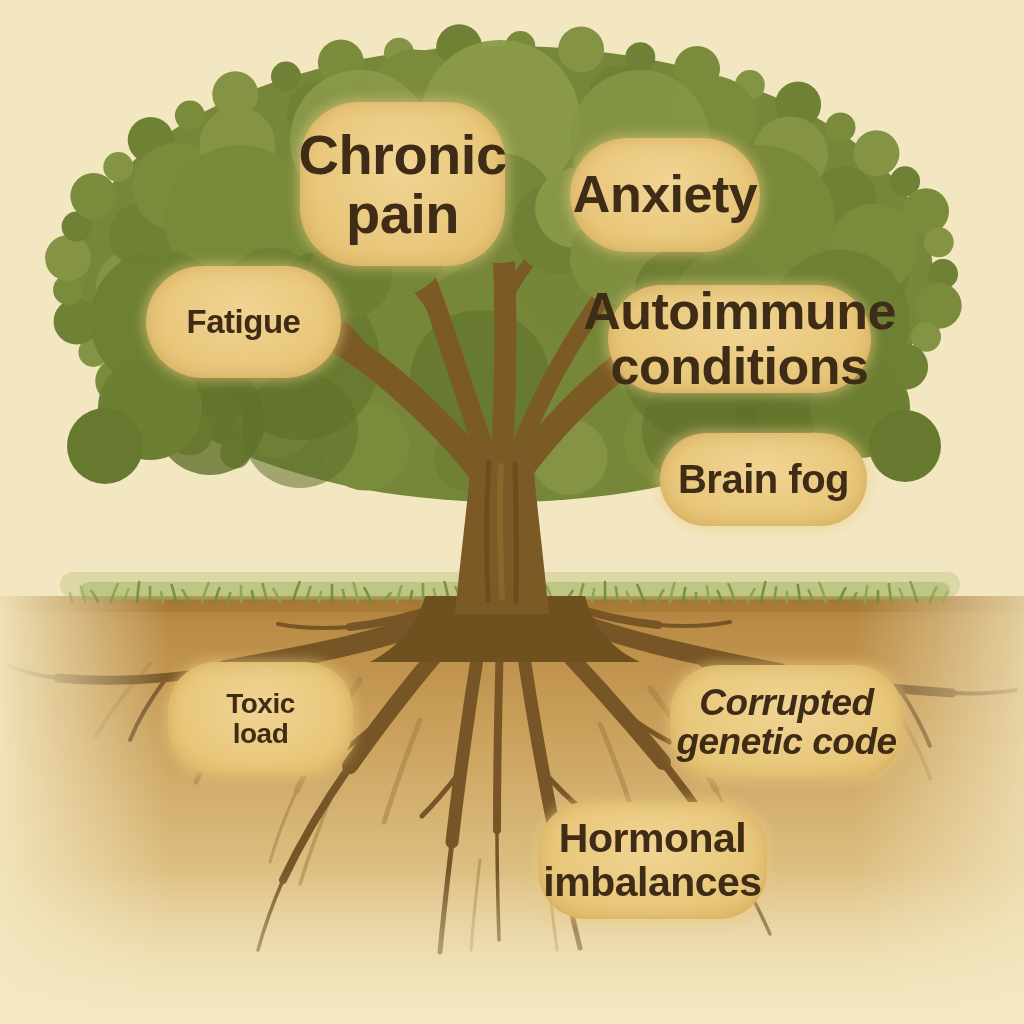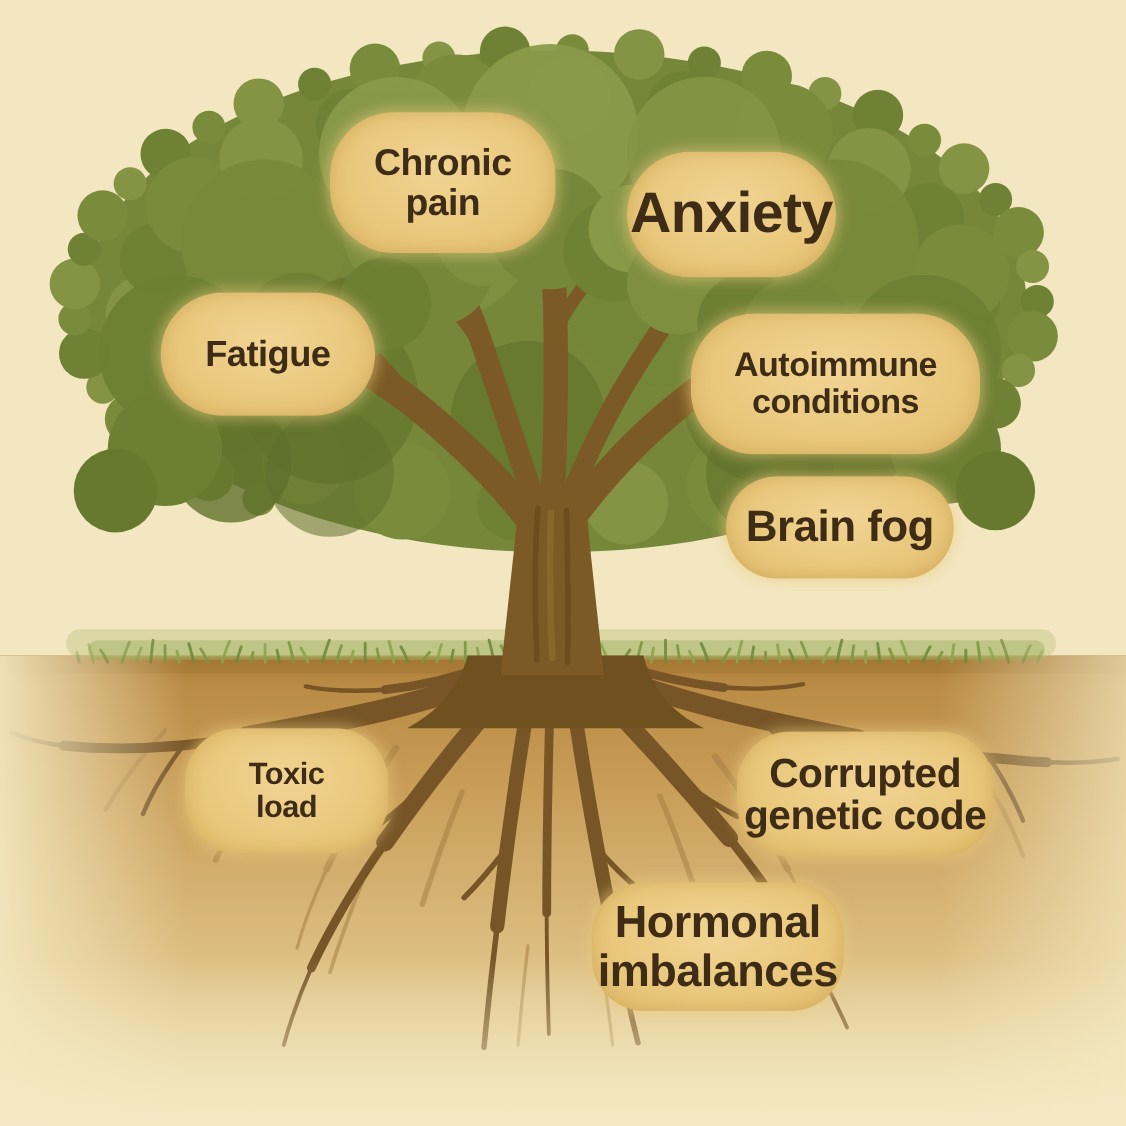--- a/index.html
+++ b/index.html
@@ -312,43 +312,43 @@
         <circle cx="680" cy="294" r="46" fill="#6d7f33"></circle>
         <circle cx="724" cy="302" r="50" fill="#76873a"></circle>
         <circle cx="770" cy="322" r="38" fill="#67792f"></circle>
         <circle cx="150" cy="408" r="52" fill="#6d7f33"></circle>
         <circle cx="860" cy="408" r="50" fill="#6d7f33"></circle>
         <circle cx="105" cy="446" r="38" fill="#67792f"></circle>
         <circle cx="905" cy="446" r="36" fill="#67792f"></circle>
       </g>
   </svg>
 
-  <div class="bubble b-canopy" style="left:300px;top:102px;width:205px;height:128px;font-size:34px;">
+  <div class="bubble b-canopy" style="left:300px;top:102px;width:205px;height:164px;font-size:56px;">
     <span>Chronic</span>
     <span>pain</span>
   </div>
   <div class="bubble b-canopy" style="left:570px;top:138px;width:190px;height:114px;font-size:52px;">
     <span>Anxiety</span>
   </div>
   <div class="bubble b-canopy" style="left:146px;top:266px;width:195px;height:112px;font-size:33px;">
     <span>Fatigue</span>
   </div>
-  <div class="bubble b-canopy" style="left:628px;top:285px;width:263px;height:128px;font-size:31px;">
+  <div class="bubble b-canopy" style="left:608px;top:285px;width:263px;height:108px;font-size:52px;">
     <span>Autoimmune</span>
     <span>conditions</span>
   </div>
   <div class="bubble b-canopy" style="left:660px;top:433px;width:207px;height:93px;font-size:40px;border-radius:46px;">
     <span>Brain fog</span>
   </div>
 
   <div class="bubble b-root" style="left:168px;top:662px;width:185px;height:114px;font-size:28px;">
     <span>Toxic</span>
     <span>load</span>
   </div>
-  <div class="bubble b-root" style="left:670px;top:665px;width:233px;height:114px;font-size:37px;">
+  <div class="bubble b-root" style="left:670px;top:665px;width:233px;height:114px;font-size:37px;font-style:italic;">
     <span>Corrupted</span>
     <span>genetic code</span>
   </div>
   <div class="bubble b-root" style="left:538px;top:802px;width:229px;height:117px;font-size:41px;">
     <span>Hormonal</span>
     <span>imbalances</span>
   </div>
 </div>
 
 </body></html>

